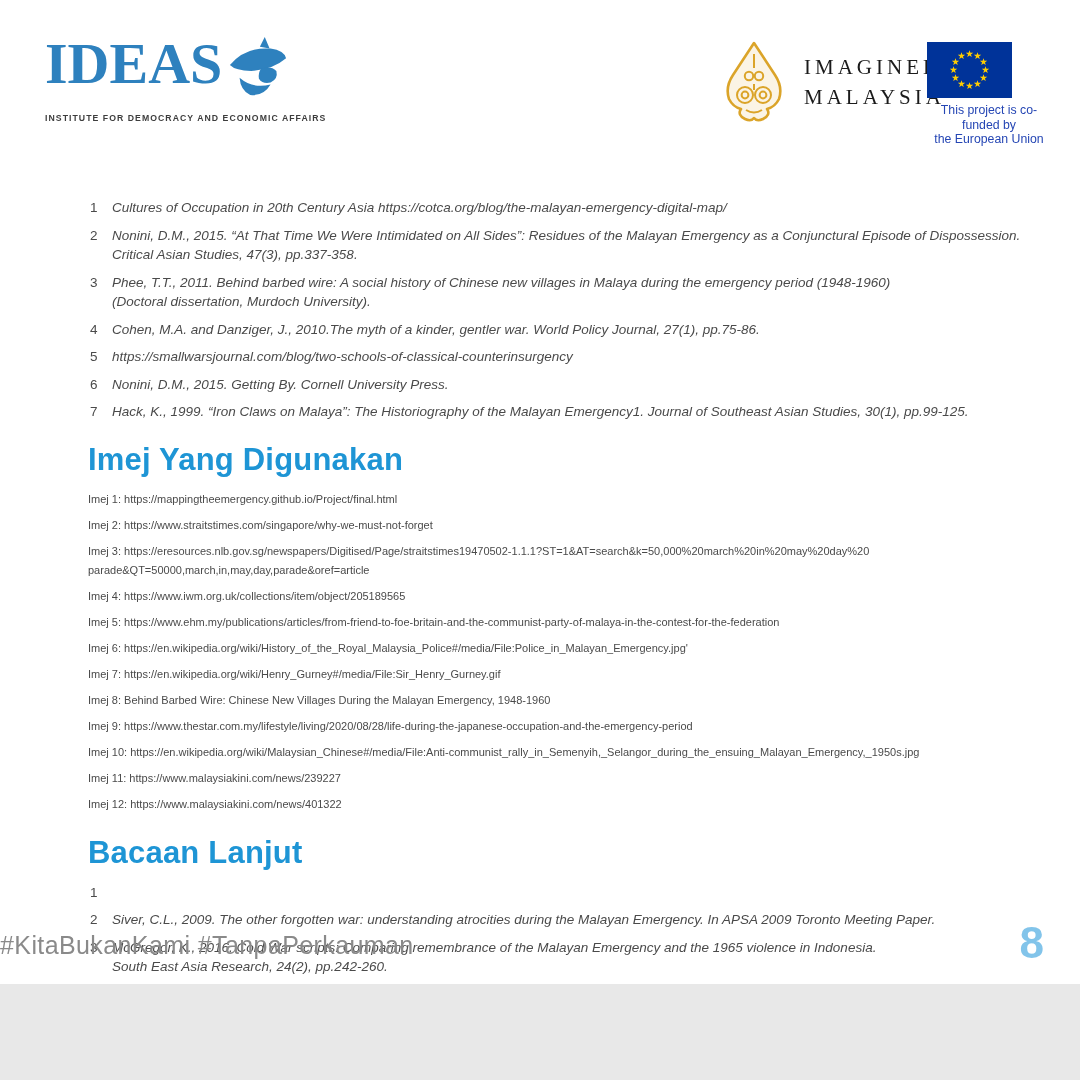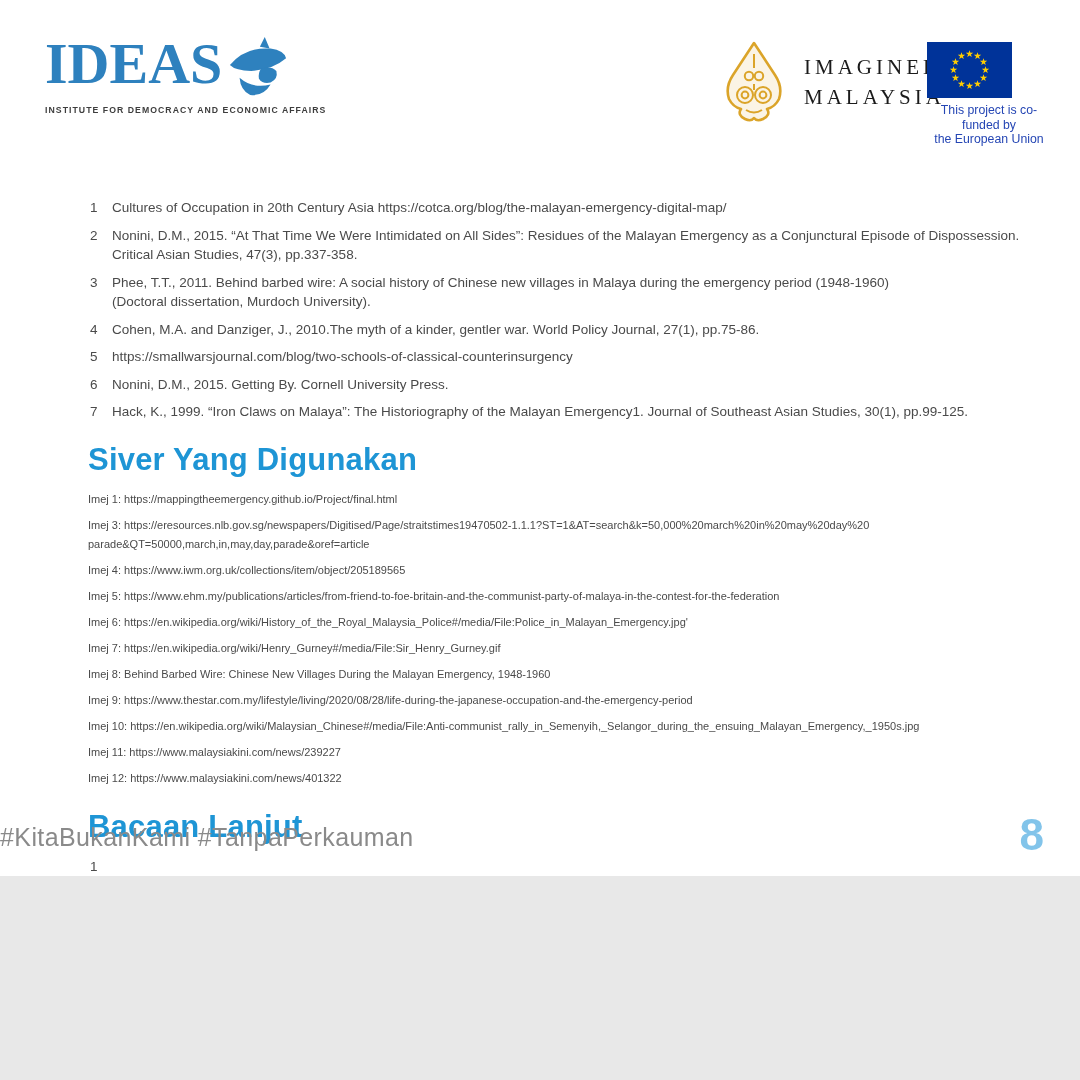--- a/index.html
+++ b/index.html
@@ -1,33 +1,33 @@
 <!DOCTYPE html>
 <html style="--ideas-blue: #2E81BE; --tagline-gray: #3D3D3D; --heading-blue: #1E95D5; --body-text: #4A4A4A; --footer-gray: #8A8A8A; --page-number-blue: #82C4EA; --eu-flag-blue: #003399; --eu-star-yellow: #FFCC00; --eu-caption-blue: #2546B4; --gold: #DBA429; --im-text-dark: #1B1B1B;"><head>
 <meta charset="utf-8">
 <style>
   html,body { margin:0; padding:0; background:#e8e8e8; }
   .page {
-    width:1080px; height:876px; position:relative; margin:0 auto;
+    width:1080px; height:984px; position:relative; margin:0 auto;
     background:#ffffff; overflow:hidden;
     font-family:"Liberation Sans", sans-serif;
     color:var(--body-text, #4a4a4a);
   }
 
   
   .ideas-logo { position:absolute; left:45px; top:38px; }
   .ideas-row { display:flex; align-items:flex-start; }
   .ideas-wordmark {
     font-family:"Liberation Serif", serif; font-weight:700;
     font-size:58px; line-height:52px; letter-spacing:0px;
     color:var(--ideas-blue, #2e81be);
   }
   .ideas-bird { width:62px; height:62px; margin-left:4px; margin-top:-2px; }
   .ideas-tagline {
-    margin-top:7px; font-size:8.7px; font-weight:700;
+    margin-top:15px; font-size:8.7px; font-weight:700;
     letter-spacing:1.05px; color:var(--tagline-gray,#3d3d3d); white-space:nowrap;
   }
 
   .im-logo { position:absolute; left:718px; top:40px; display:flex; align-items:center; }
   .gunungan { width:72px; height:84px; }
   .im-text {
     margin-left:14px; font-family:"Liberation Serif", serif;
     font-size:21px; letter-spacing:4px; line-height:30px;
     color:var(--im-text-dark,#1b1b1b); white-space:nowrap;
   }
@@ -42,21 +42,21 @@
   .section-title {
     font-size:31px; font-weight:700; letter-spacing:0.2px;
     color:var(--heading-blue,#1e95d5); margin:0 0 13px 0; line-height:34px;
   }
   .section-title.later { margin-top:21px; }
 
   .reflist { list-style:none; margin:0 0 0 2px; padding:0;
     font-size:13.5px; line-height:19.5px; }
   .reflist li { display:flex; margin-bottom:8px; }
   .reflist .num { flex:0 0 22px; }
-  .txt { white-space:pre-line; }
+  .txt { white-space:pre-line;font-style:italic; }
 
   .imejlist p { margin:0 0 6.5px 0; font-size:11px; line-height:19.5px;
     white-space:pre-line; word-break:break-word; }
 
   
   .hashtags {
     position:absolute; left:0; right:70px; bottom:24px; 
     font-size:25px; letter-spacing:0.4px; color:var(--footer-gray,#8a8a8a);
   }
   .pagenum {
@@ -157,23 +157,24 @@
       <li>
         <span class="num">6</span>
         <span class="txt">Nonini, D.M., 2015. Getting By. Cornell University Press.</span>
         </li>
       <li>
         <span class="num">7</span>
         <span class="txt">Hack, K., 1999. “Iron Claws on Malaya”: The Historiography of the Malayan Emergency1. Journal of Southeast Asian Studies, 30(1), pp.99-125.</span>
         </li>
     </ol>
 
-    <h1 class="section-title later">Siver Yang Digunakan</h1>
+    <h1 class="section-title later">Imej Yang Digunakan</h1>
     <div class="imejlist">
       <p>Imej 1: https://mappingtheemergency.github.io/Project/final.html</p>
+      <p>Imej 2: https://www.straitstimes.com/singapore/why-we-must-not-forget</p>
       <p>Imej 3: https://eresources.nlb.gov.sg/newspapers/Digitised/Page/straitstimes19470502-1.1.1?ST=1&amp;AT=search&amp;k=50,000%20march%20in%20may%20day%20
 parade&amp;QT=50000,march,in,may,day,parade&amp;oref=article</p>
       <p>Imej 4: https://www.iwm.org.uk/collections/item/object/205189565</p>
       <p>Imej 5: https://www.ehm.my/publications/articles/from-friend-to-foe-britain-and-the-communist-party-of-malaya-in-the-contest-for-the-federation</p>
       <p>Imej 6: https://en.wikipedia.org/wiki/History_of_the_Royal_Malaysia_Police#/media/File:Police_in_Malayan_Emergency.jpg'</p>
       <p>Imej 7: https://en.wikipedia.org/wiki/Henry_Gurney#/media/File:Sir_Henry_Gurney.gif</p>
       <p>Imej 8: Behind Barbed Wire: Chinese New Villages During the Malayan Emergency, 1948-1960</p>
       <p>Imej 9: https://www.thestar.com.my/lifestyle/living/2020/08/28/life-during-the-japanese-occupation-and-the-emergency-period</p>
       <p>Imej 10: https://en.wikipedia.org/wiki/Malaysian_Chinese#/media/File:Anti-communist_rally_in_Semenyih,_Selangor_during_the_ensuing_Malayan_Emergency,_1950s.jpg</p>
       <p>Imej 11: https://www.malaysiakini.com/news/239227</p>

